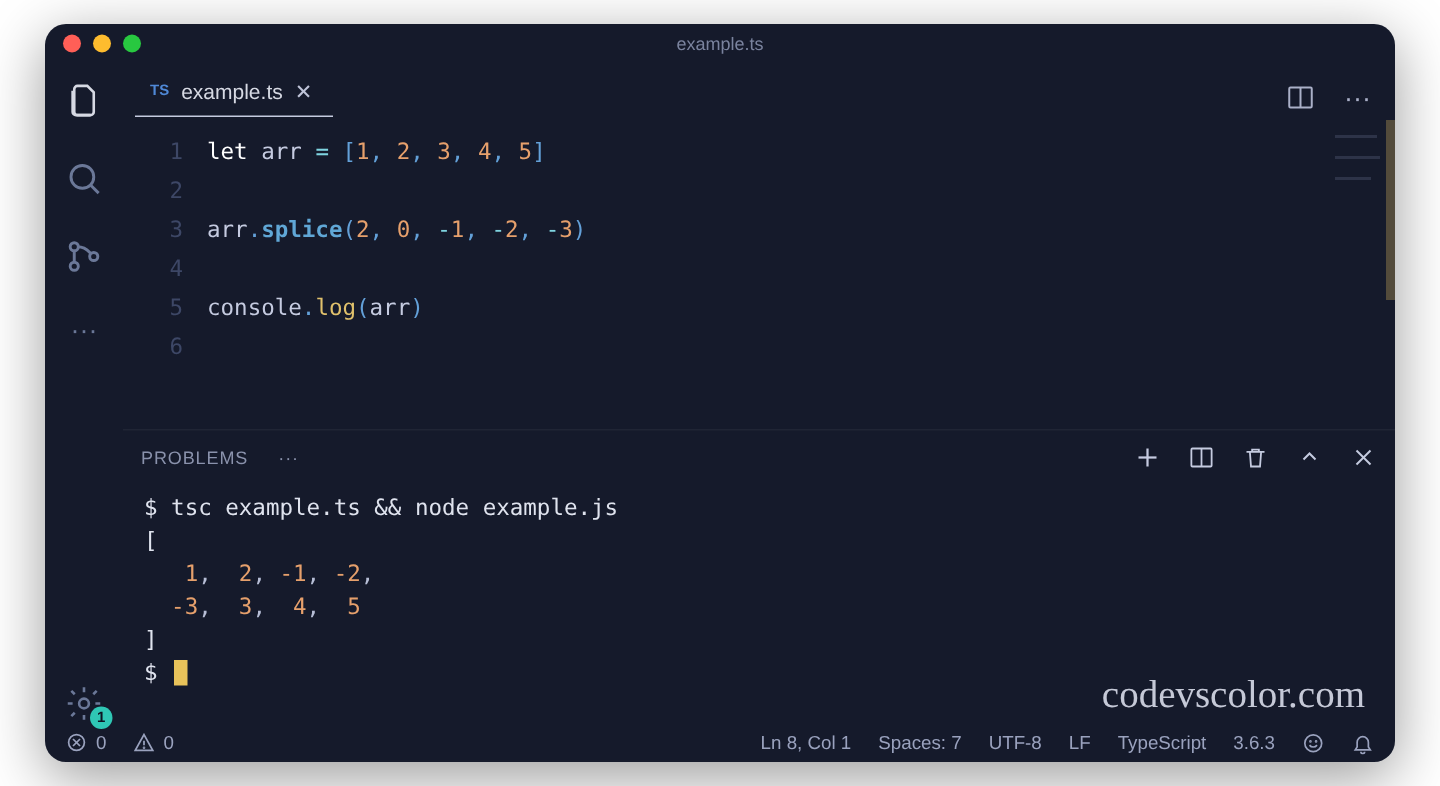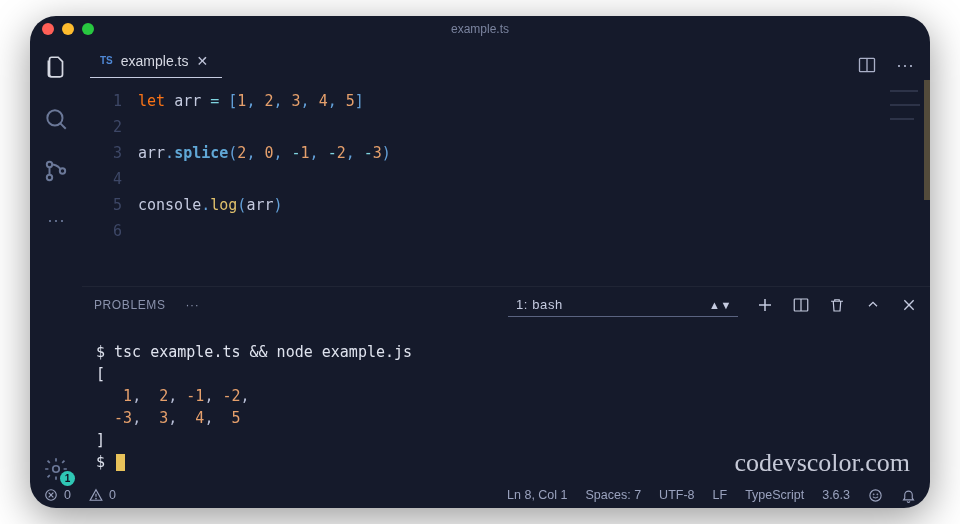--- a/index.html
+++ b/index.html
@@ -5,21 +5,21 @@
   * { box-sizing: border-box; margin: 0; padding: 0; }
   body {
     width: 960px; height: 524px;
     background: #fff;
     font-family: -apple-system, BlinkMacSystemFont, "Segoe UI", sans-serif;
     display: flex; align-items: center; justify-content: center;
   }
   .window {
     width: 900px; height: 492px;
     background: #151a2b;
-    border-radius: 26px;
+    border-radius: 14px;
     overflow: hidden;
     position: relative;
     display: flex; flex-direction: column;
     box-shadow: 0 10px 40px rgba(0,0,0,.4);
   }
   .titlebar {
     height: 26px;
     display: flex; align-items: center;
     padding: 0 12px;
     position: relative;
@@ -66,21 +66,21 @@
   }
   .top-actions .tbtn { width: 22px; height: 22px; cursor: pointer; display:flex;align-items:center;justify-content:center; }
   .editor-area {
     flex: 1; display: flex; position: relative;
     font-family: "SF Mono", Menlo, Consolas, monospace;
     font-size: 15px; line-height: 26px;
     padding-top: 8px;
   }
   .gutter { width: 56px; text-align: right; color: #3d4766; padding-right: 16px; user-select: none; }
   .code { flex: 1; color: #c5cbe0; white-space: pre; }
-  .tk-kw { color: #f97316; }
+  .tk-kw { color: #ffffff; }
   .tk-id { color: #c5cbe0; }
   .tk-op { color: #7fd4e0; }
   .tk-num { color: #e6a06c; }
   .tk-pun { color: #63a0d8; }
   .tk-fn { color: #60a7d6; font-weight: bold; }
   .tk-fn2 { color: #e0c16c; }
   .tk-obj { color: #c5cbe0; margin-top: 24px; }
   .minimap {
     position: absolute; right: 4px; top: 6px;
     width: 42px; height: 70px;
@@ -114,21 +114,20 @@
     display: flex; align-items: center; gap: 100px;
     border-bottom: 1px solid #5a6380; padding: 4px 6px 4px 8px;
     font-size: 13px; min-width: 230px; justify-content: space-between;
   }
   .panel-right .ibtn { width: 18px; height: 18px; cursor: pointer; display:flex;align-items:center;justify-content:center; }
   .terminal-body {
     flex: 1; padding: 4px 14px 0 14px;
     font-family: "SF Mono", Menlo, Consolas, monospace;
     font-size: 15px; line-height: 22px; color: #dfe3ee;
     white-space: pre;
-    margin-top: 14px;
   }
   .term-num { color: #e6a06c; }
   .term-punc { color: #b7bed6; }
   .cursor-block {
     display: inline-block; width: 9px; height: 17px;
     background: #e8c25a; vertical-align: text-bottom; margin-left: 2px;
   }
   .statusbar {
     height: 26px; flex-shrink: 0;
     display: flex; align-items: center;
@@ -234,24 +233,20 @@
         <div class="code" id="code"><div><span class="tk-kw">let</span> <span class="tk-id">arr</span> <span class="tk-op">=</span> <span class="tk-pun">[</span><span class="tk-num">1</span><span class="tk-pun">,</span> <span class="tk-num">2</span><span class="tk-pun">,</span> <span class="tk-num">3</span><span class="tk-pun">,</span> <span class="tk-num">4</span><span class="tk-pun">,</span> <span class="tk-num">5</span><span class="tk-pun">]</span></div><div>&nbsp;</div><div><span class="tk-id">arr</span><span class="tk-pun">.</span><span class="tk-fn">splice</span><span class="tk-pun">(</span><span class="tk-num">2</span><span class="tk-pun">,</span> <span class="tk-num">0</span><span class="tk-pun">,</span> <span class="tk-op">-</span><span class="tk-num">1</span><span class="tk-pun">,</span> <span class="tk-op">-</span><span class="tk-num">2</span><span class="tk-pun">,</span> <span class="tk-op">-</span><span class="tk-num">3</span><span class="tk-pun">)</span></div><div>&nbsp;</div><div><span class="tk-obj">console</span><span class="tk-pun">.</span><span class="tk-fn2">log</span><span class="tk-pun">(</span><span class="tk-id">arr</span><span class="tk-pun">)</span></div><div>&nbsp;</div></div>
         <div class="minimap"></div>
         <div class="minimap-slider"></div>
       </div>
 
       <div class="panel">
         <div class="panel-tabs">
           <div class="panel-tab">PROBLEMS</div>
           <div class="dots">···</div>
           <div class="panel-right">
-            <div class="sel">
-              <span>1: bash</span>
-              <span style="font-size:11px;">▲▼</span>
-            </div>
             <div class="ibtn">
               <svg viewBox="0 0 24 24" width="18" height="18" stroke="currentColor" stroke-width="2" fill="none">
                   <line x1="12" y1="4" x2="12" y2="20"></line>
                   <line x1="4" y1="12" x2="20" y2="12"></line>
                 </svg>
             </div>
             <div class="ibtn">
               <svg viewBox="0 0 24 24" width="18" height="18" stroke="currentColor" stroke-width="1.6" fill="none">
                   <rect x="3" y="4" width="18" height="16" rx="1"></rect>
                   <line x1="12" y1="4" x2="12" y2="20"></line>

